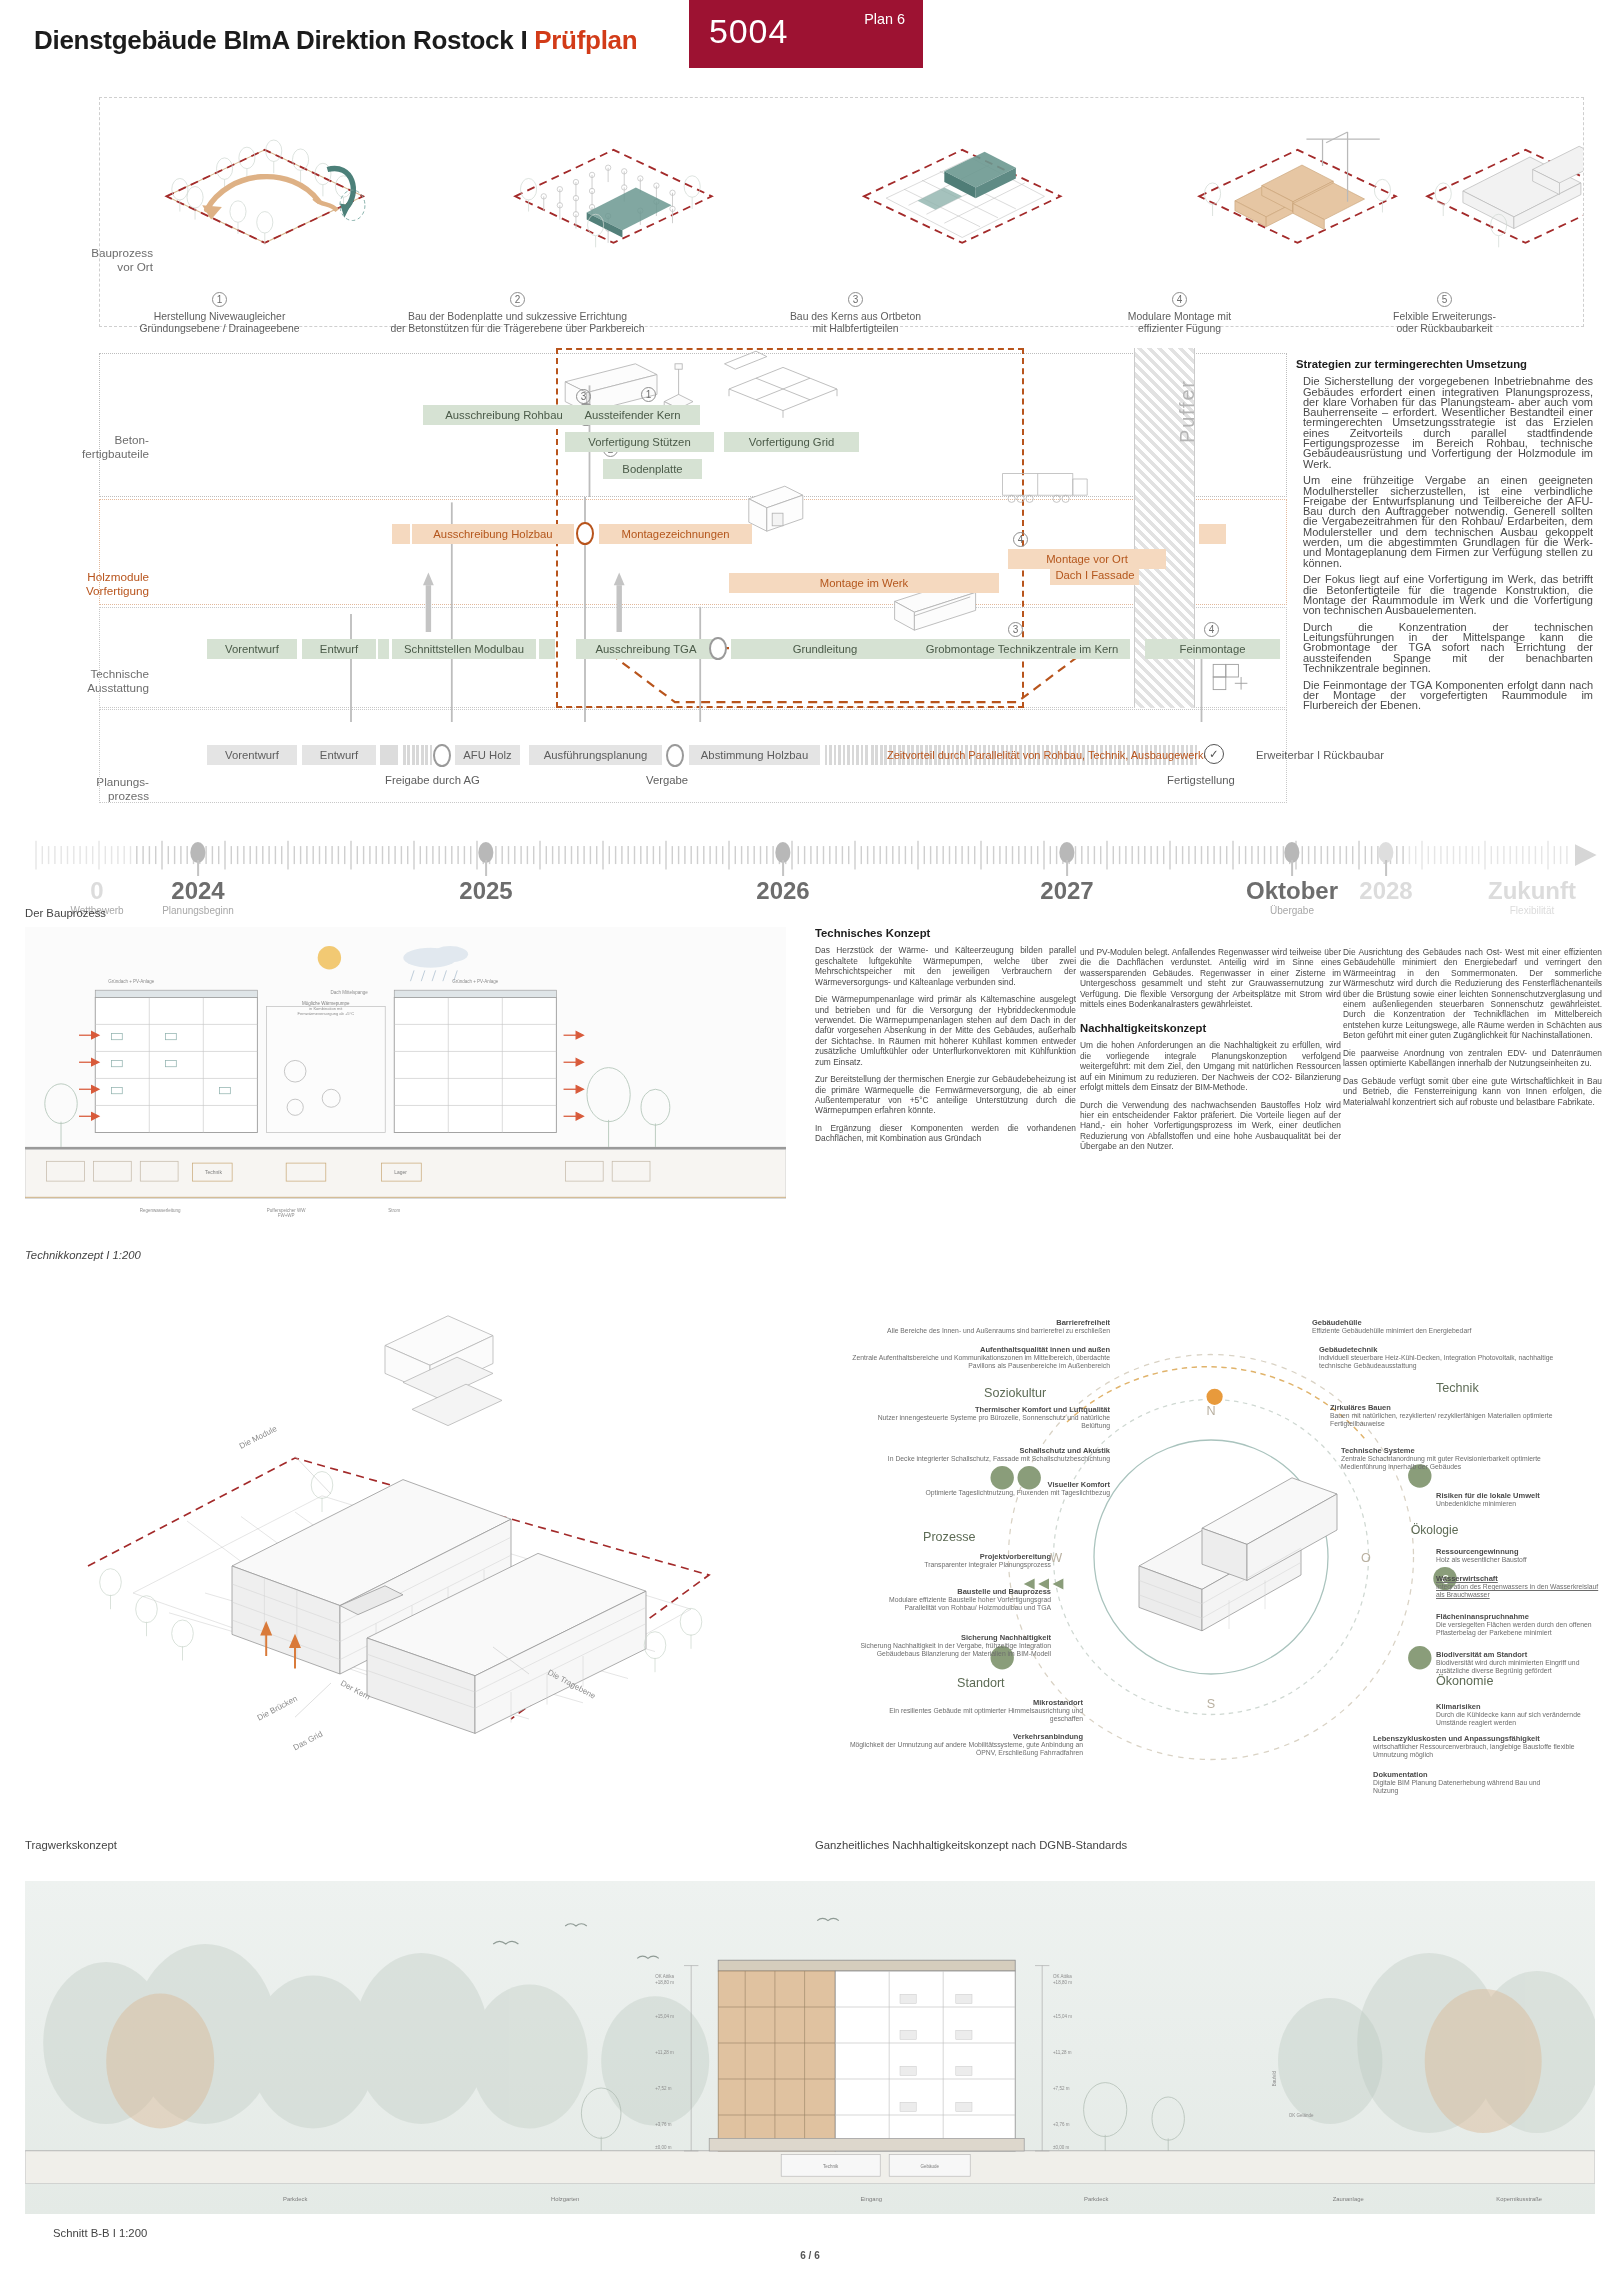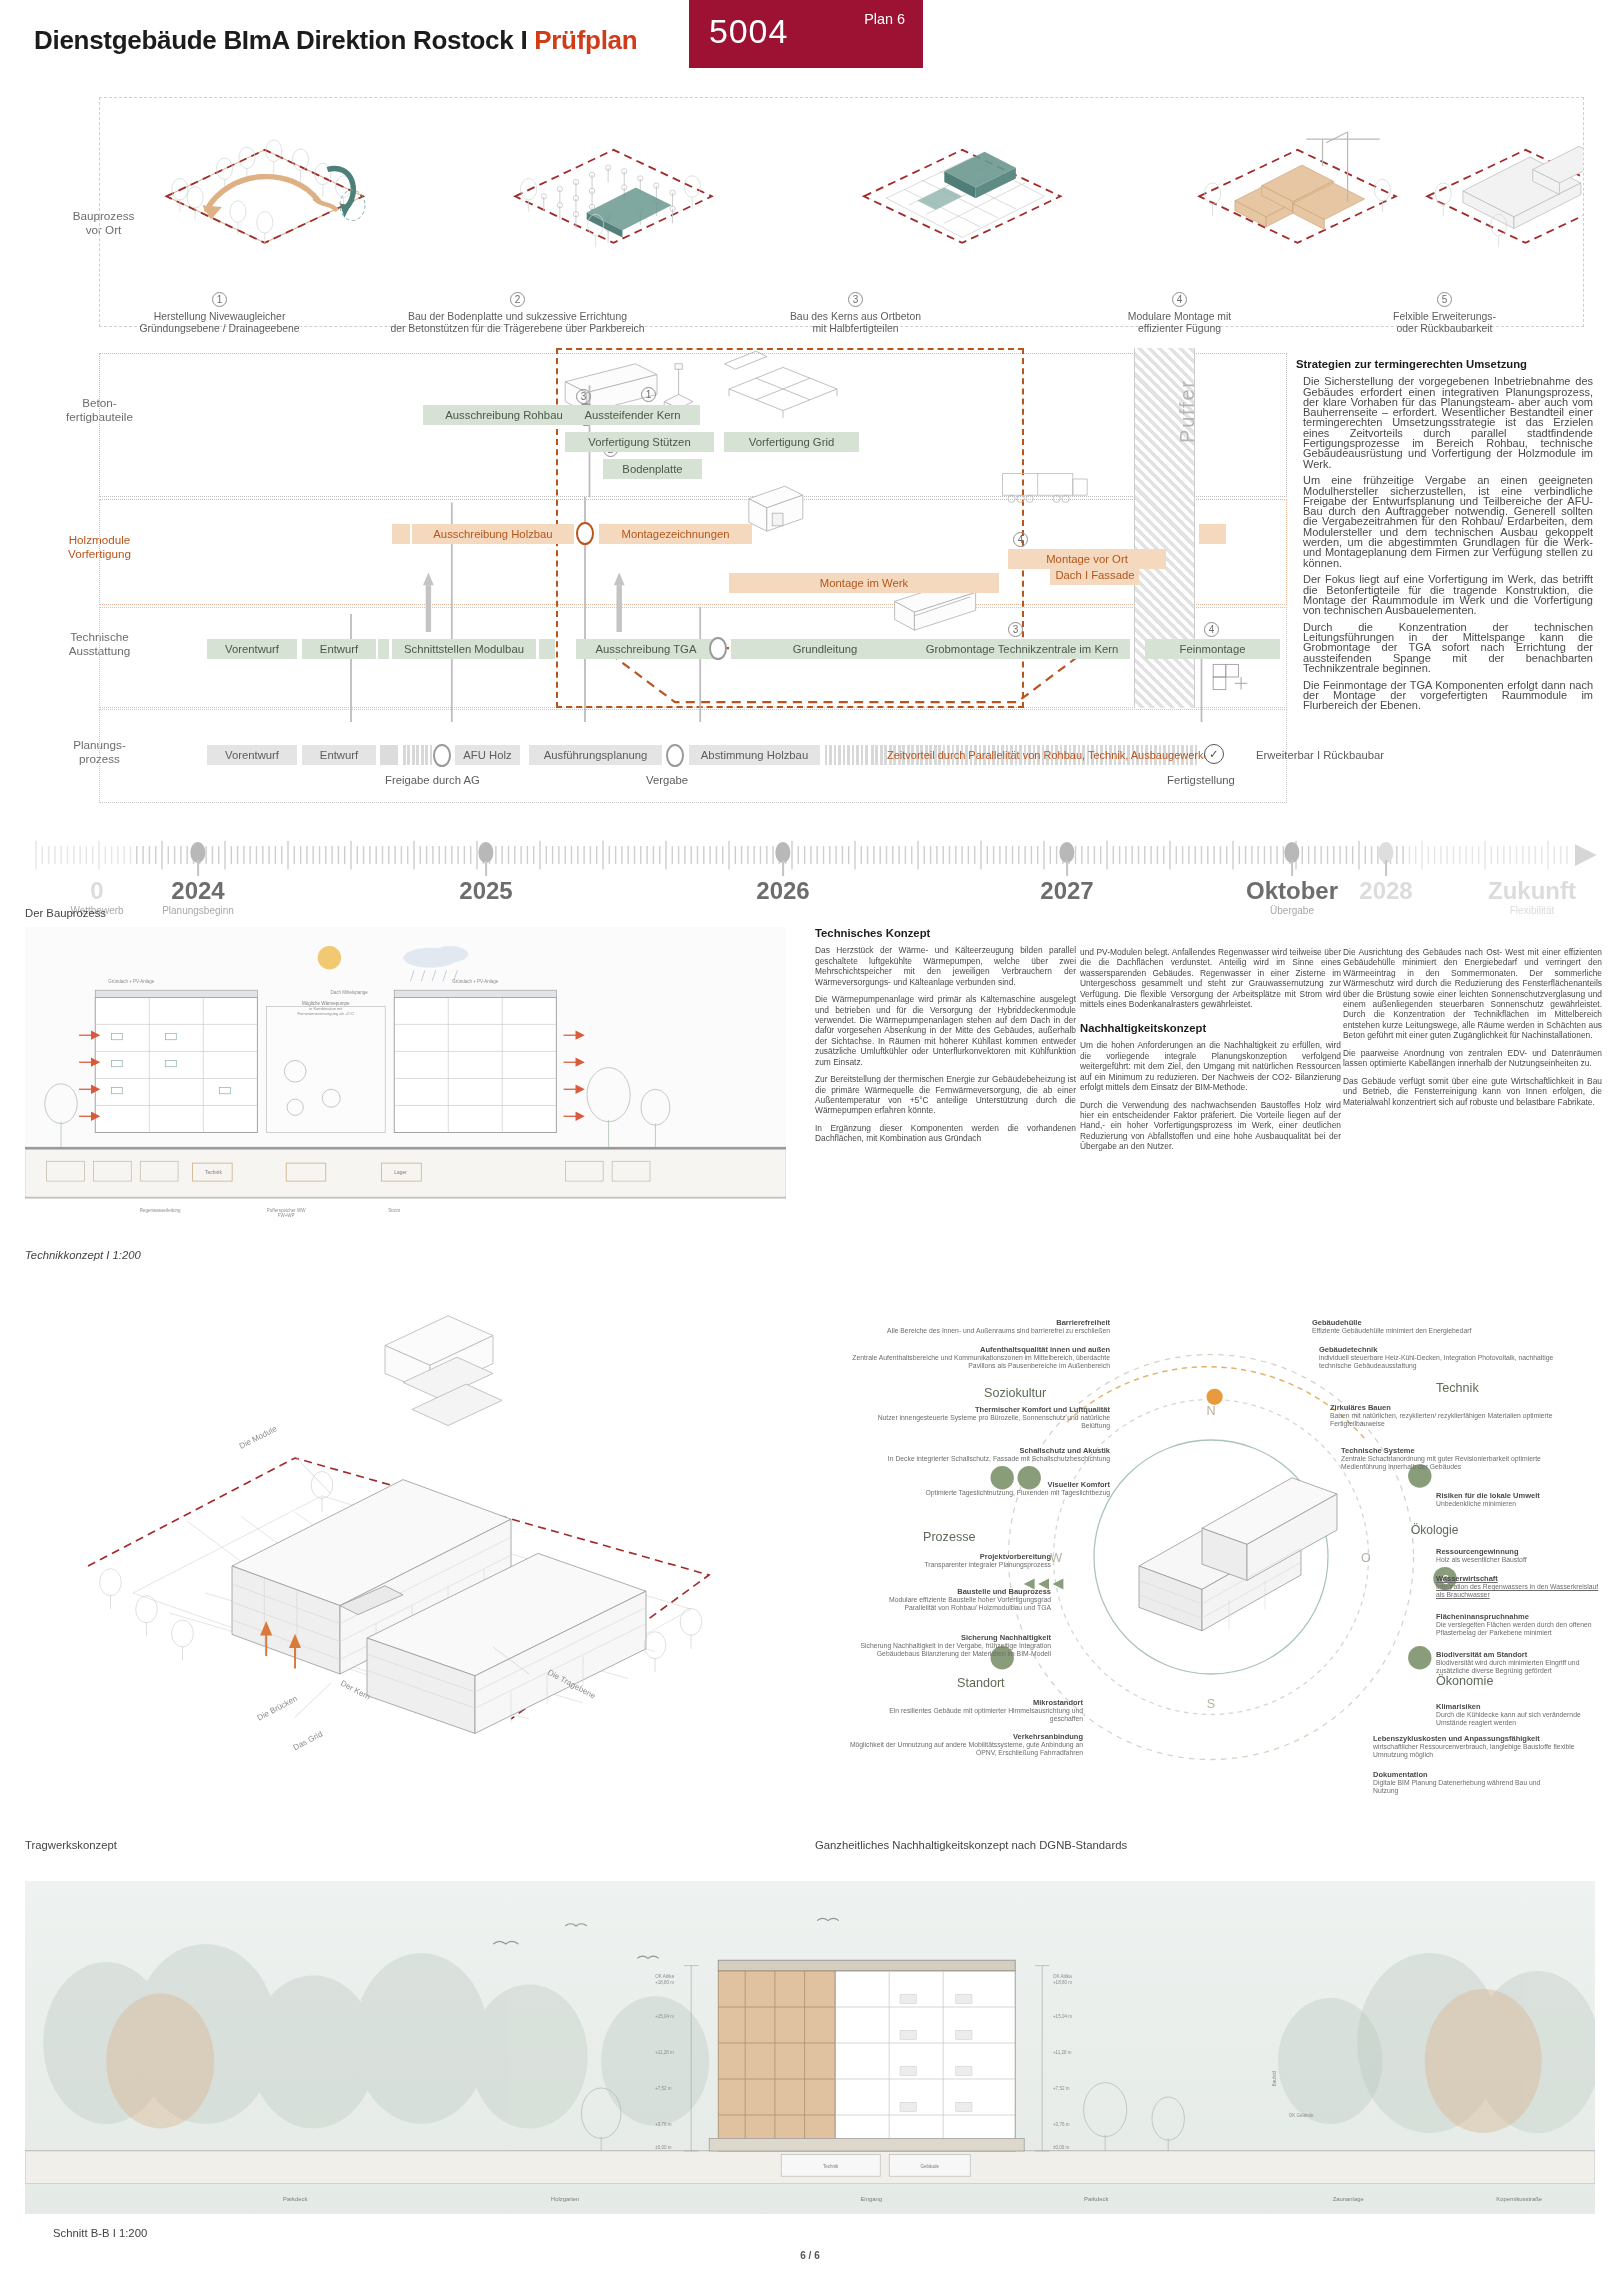--- a/index.html
+++ b/index.html
@@ -30,22 +30,23 @@
     letter-spacing:0.9px;
   }
   .hdr-badge .plan {
     position:absolute; right:18px; top:10.8px; font-size:14.4px; color:#fff; font-weight:300;
   }
 
   
   .proc-wrap { position:absolute; left:99px; top:97px; width:1485px; height:230px;
                border:1.8px dashed #cfcfcf; border-width:1.8px; }
   .row-label {
-    position:absolute; font-size:11.7px; line-height:14.4px; color:#6d6d6d; text-align:center;
+    position:absolute; font-size:11.7px; line-height:14.4px; color:#6d6d6d; text-align:right;
     width:99px;
+    margin-top:37px;
   }
   .iso-svg { width:100%; height:100%; display:block; }
   .proc-caption {
     position:absolute; width:297px; text-align:center; font-size:10.4px; line-height:12.6px;
     color:#5d5d5d;
   }
   .circ-num {
     display:inline-block; width:15.3px; height:15.3px; border:1.1px solid #8e8e8e;
     border-radius:50%; font-size:10px; line-height:13.5px; text-align:center; color:#6d6d6d;
     margin-bottom:3.6px;

